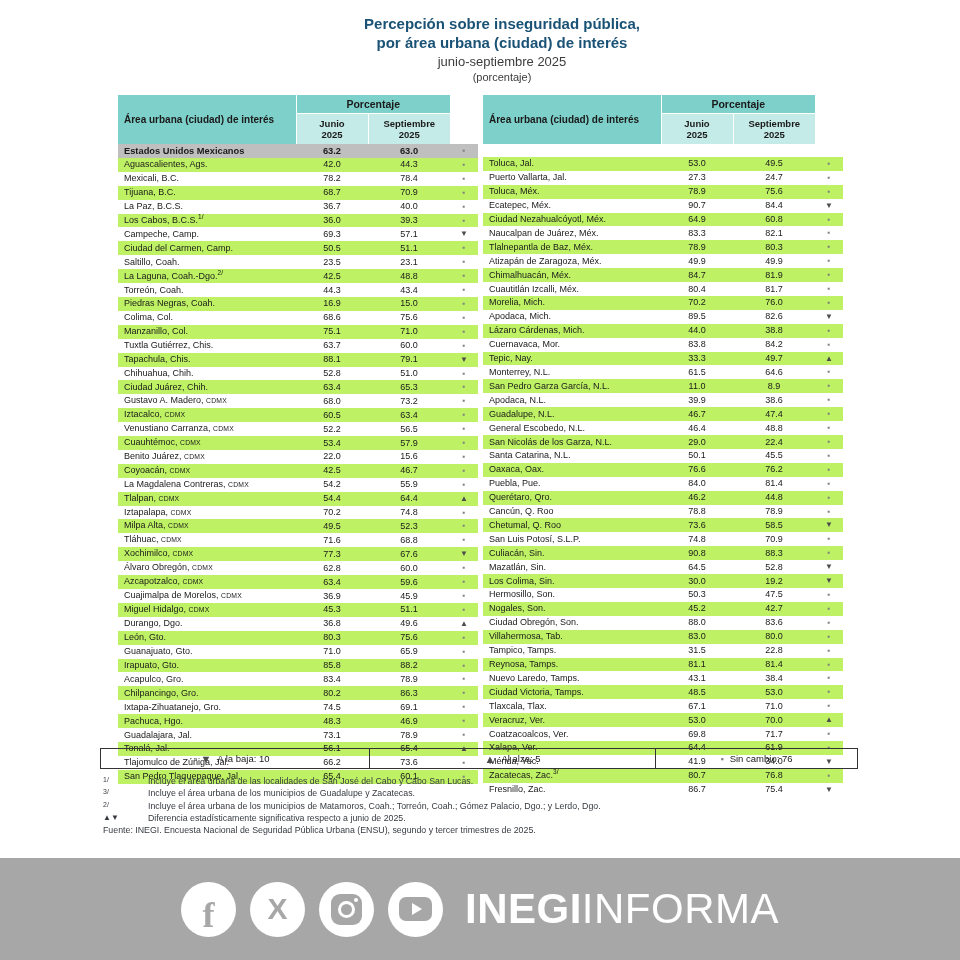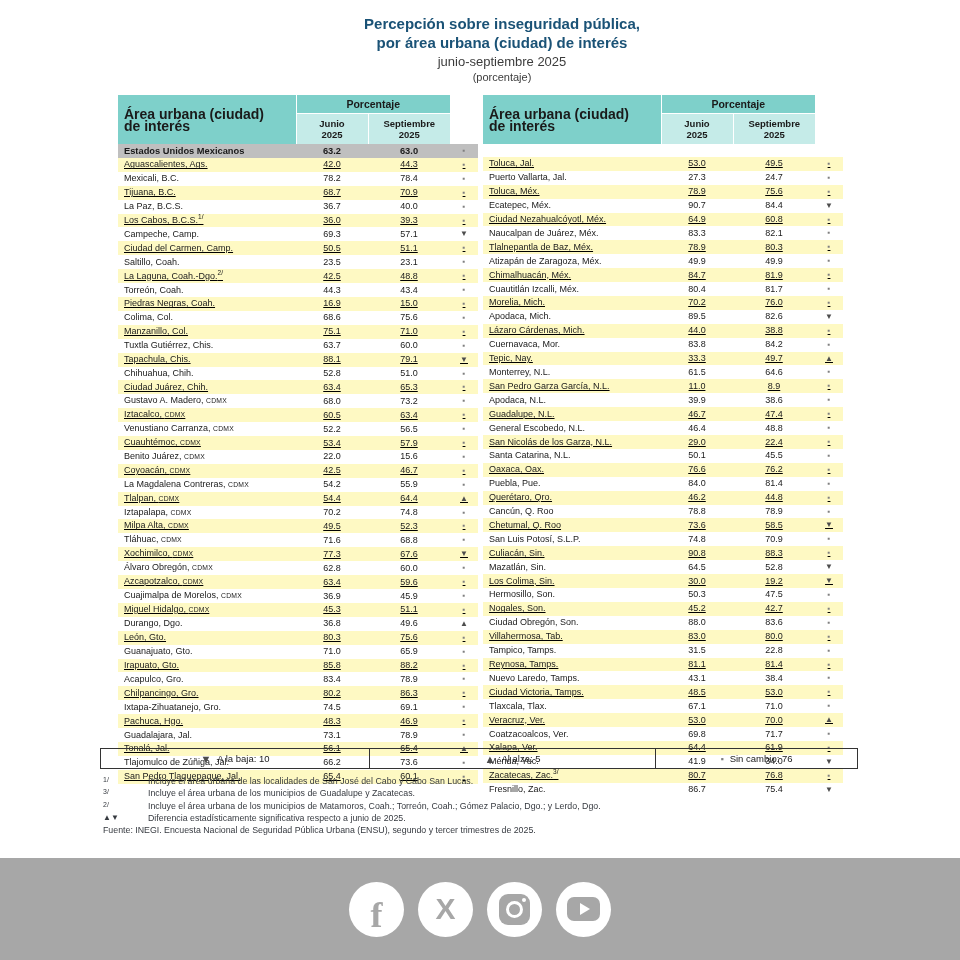--- a/index.html
+++ b/index.html
@@ -11,33 +11,33 @@
   .title-line{font-size:15px;font-weight:bold;color:#1a5276;line-height:19px;}
   .subtitle{font-size:13px;color:#3c3c3c;line-height:17px;margin-top:1px;}
   .unit{font-size:11px;color:#3c3c3c;line-height:15px;}
 
   
   .tbl{position:absolute;top:95px;border-collapse:collapse;table-layout:fixed;width:360px;}
   .tbl-left{left:118px;}
   .tbl-right{left:483px;}
   col.c-name{width:178px;} col.c-jun{width:72px;} col.c-sep{width:82px;} col.c-mk{width:28px;}
   th{font-weight:bold;color:#1a1a1a;}
-  .area-th{background:#7ed0ca;text-align:left;vertical-align:middle;font-size:14px;
+  .area-th{background:#7ed0ca;text-align:left;vertical-align:middle;font-size:10px;
     padding:2px 14px 2px 6px;line-height:12px;}
   .pct-th{background:#7ed0ca;font-size:10.5px;height:16px;border-bottom:1px solid #fff;
     border-left:1px solid #fff;text-align:center;}
   .month-th{background:#c5ebe8;font-size:9.5px;line-height:11px;height:28px;text-align:center;
     border-left:1px solid #fff;vertical-align:middle;}
   .mk-th{background:transparent;}
   tbody td{height:12.9px;line-height:12.9px;font-size:9px;padding:0;color:#1a1a1a;
     white-space:nowrap;overflow:hidden;}
   td.name{text-align:left;padding-left:6px;}
   td.val{text-align:center;}
   td.mk{text-align:center;}
-  tr.stripe{background:#fef9c3;text-decoration:underline;}
+  tr.stripe{background:#bef264;}
   tr.national{background:#bfbfbf;font-weight:bold;}
   tr.national td{font-size:9.3px;}
   tr.spacer{background:#fff;}
   .sup{font-size:6.5px;vertical-align:super;line-height:6px;}
   .cdmx{font-size:6.8px;letter-spacing:.2px;}
   .mk-down,.mk-up{color:#4d4d4d;font-size:8px;}
   .mk-same{color:#7f7f7f;font-size:8px;}
 
   
   .legend{position:absolute;left:100px;top:748px;width:758px;height:21px;border:1.5px solid #333;
@@ -733,15 +733,18 @@
       <div class="ig-sq">
         <div class="ig-lens"></div>
         <div class="ig-dot"></div>
       </div>
     </div>
     <div class="icon-circle">
       <div class="yt-rect">
         <div class="yt-tri"></div>
       </div>
     </div>
+    <div class="brand">
+      <span class="brand-bold">INEGI</span><span>INFORMA</span>
+    </div>
   </div>
 
 </div>
 
 </body></html>

